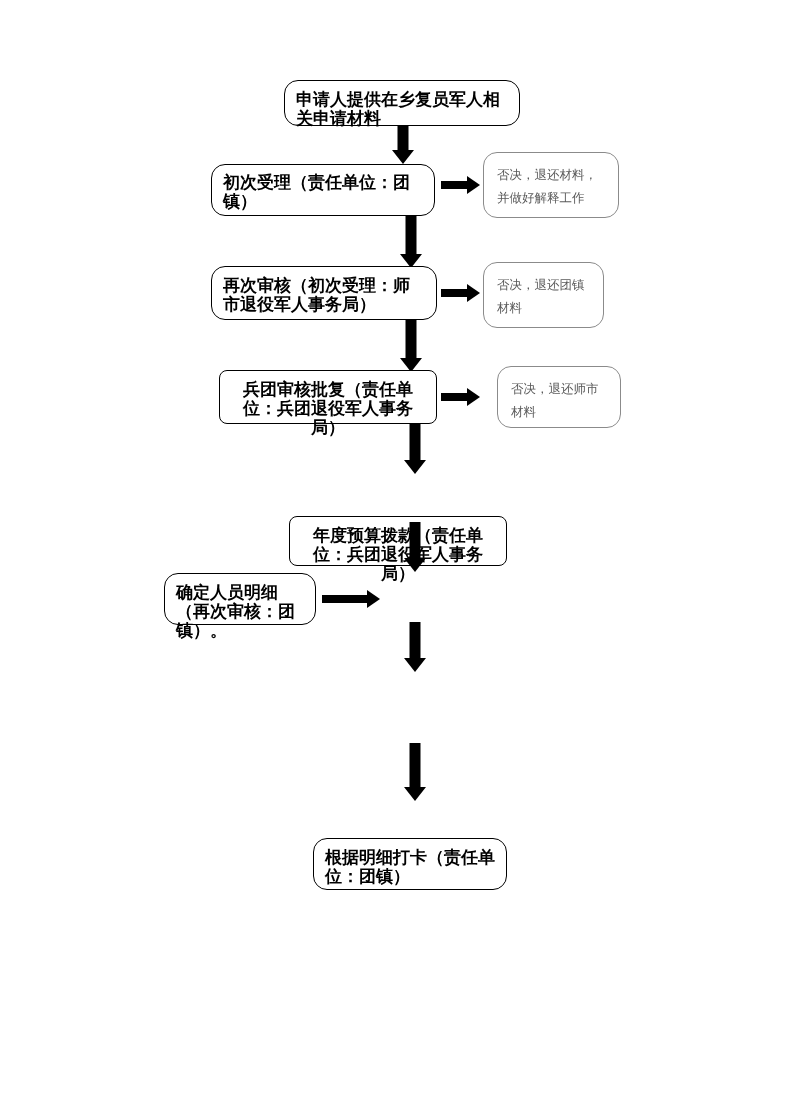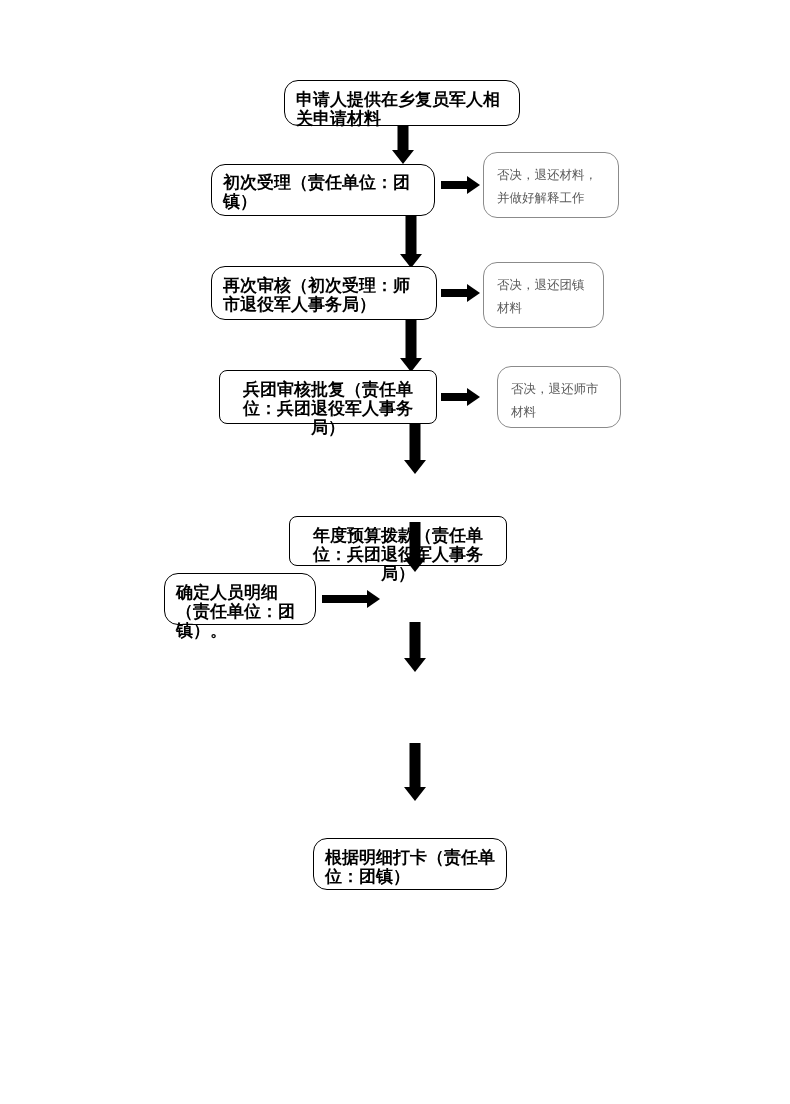--- a/index.html
+++ b/index.html
@@ -187,21 +187,21 @@
   <div class="node center-text" style="left:289px; top:472px; width:218px; height:50px;margin-top:44px;">
     <span>年度预算拨款（责任单位：兵团退役军人事务局）</span>
   </div>
 
   <div class="arrow-down" style="left:404px; top:522px; width:22px; height:50px;">
     <div class="shaft" style="height:37px;"></div>
     <div class="head"></div>
   </div>
 
   <div class="node" style="left:164px; top:573px; width:152px; height:52px;">
-    <span>确定人员明细（责任单位：团镇）。</span>
+    <span>确定人员明细（再次审核：团镇）。</span>
   </div>
 
   <div class="arrow-right" style="left:322px; top:589px; width:58px; height:20px;">
     <div class="shaft" style="width:46px;"></div>
     <div class="head"></div>
   </div>
 
 
   <div class="arrow-down" style="left:404px; top:622px; width:22px; height:50px;">
     <div class="shaft" style="height:37px;"></div>

